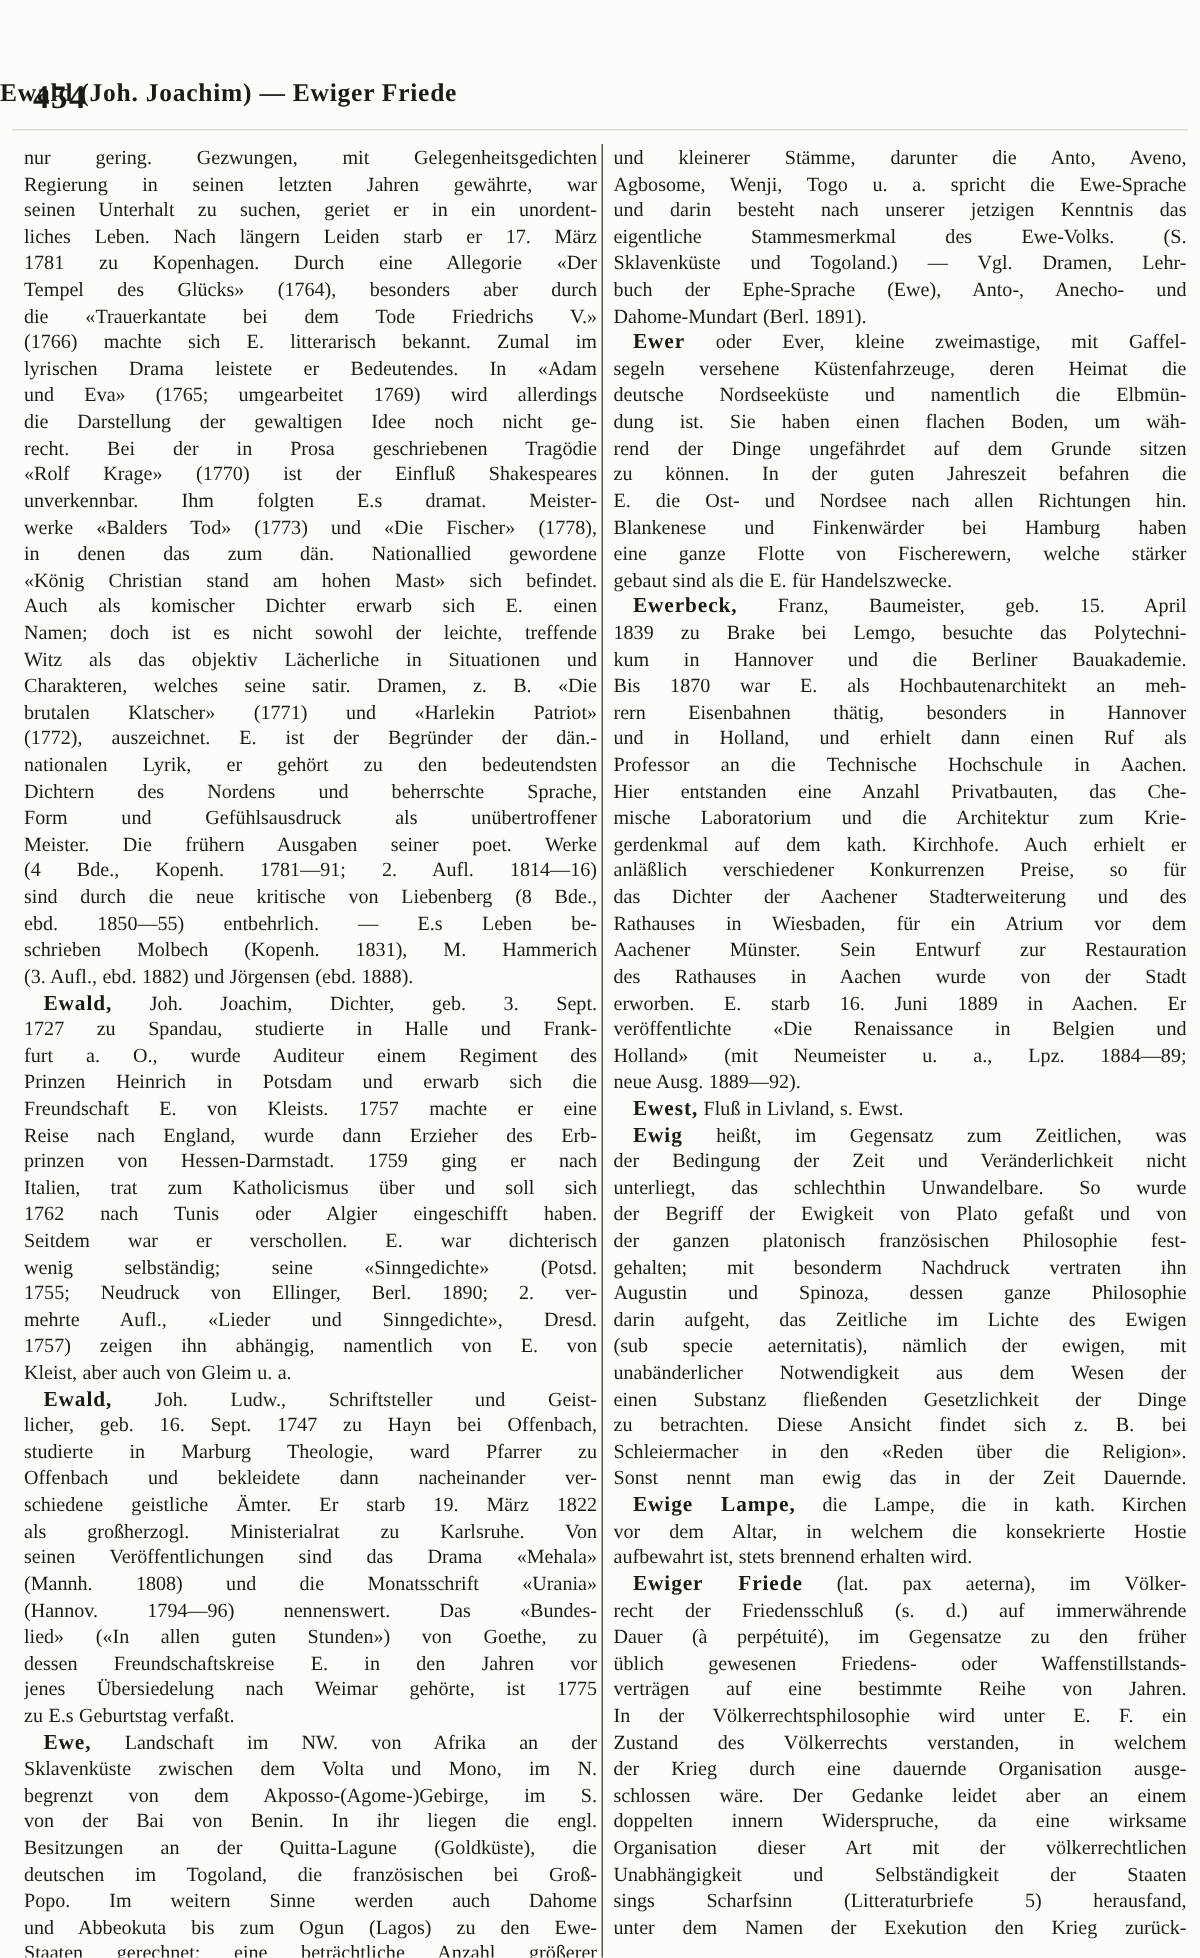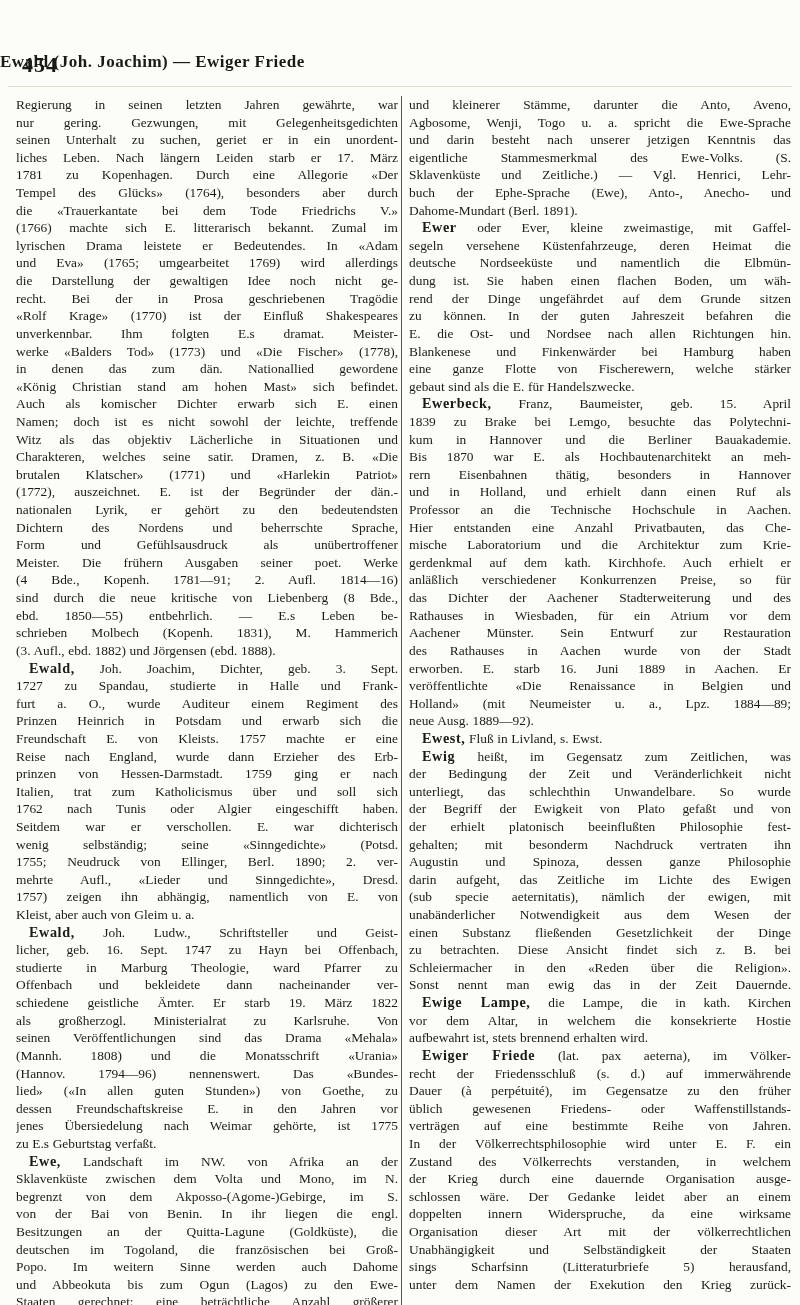--- a/index.html
+++ b/index.html
@@ -53,22 +53,22 @@
 </style>
 </head>
 <body>
 
 <div class="page">
   <div class="page-num">454</div>
   <div class="head-title">Ewald (Joh. Joachim) — Ewiger Friede</div>
   <div class="head-rule"></div>
   <div class="col-divider"></div>
   <div class="col col-left">
+      <div class="line">nur gering. Gezwungen, mit Gelegenheitsgedichten</div>
       <div class="line">Regierung in seinen letzten Jahren gewährte, war</div>
-      <div class="line">nur gering. Gezwungen, mit Gelegenheitsgedichten</div>
       <div class="line">seinen Unterhalt zu suchen, geriet er in ein unordent-</div>
       <div class="line">liches Leben. Nach längern Leiden starb er 17. März</div>
       <div class="line">1781 zu Kopenhagen. Durch eine Allegorie «Der</div>
       <div class="line">Tempel des Glücks» (1764), besonders aber durch</div>
       <div class="line">die «Trauerkantate bei dem Tode Friedrichs V.»</div>
       <div class="line">(1766) machte sich E. litterarisch bekannt. Zumal im</div>
       <div class="line">lyrischen Drama leistete er Bedeutendes. In «Adam</div>
       <div class="line">und Eva» (1765; umgearbeitet 1769) wird allerdings</div>
       <div class="line">die Darstellung der gewaltigen Idee noch nicht ge-</div>
       <div class="line">recht. Bei der in Prosa geschriebenen Tragödie</div>
@@ -128,21 +128,21 @@
       <div class="line">deutschen im Togoland, die französischen bei Groß-</div>
       <div class="line">Popo. Im weitern Sinne werden auch Dahome</div>
       <div class="line">und Abbeokuta bis zum Ogun (Lagos) zu den Ewe-</div>
       <div class="line">Staaten gerechnet; eine beträchtliche Anzahl größerer</div>
     </div>
   <div class="col col-right">
       <div class="line">und kleinerer Stämme, darunter die Anto, Aveno,</div>
       <div class="line">Agbosome, Wenji, Togo u. a. spricht die Ewe-Sprache</div>
       <div class="line">und darin besteht nach unserer jetzigen Kenntnis das</div>
       <div class="line">eigentliche Stammesmerkmal des Ewe-Volks. (S.</div>
-      <div class="line">Sklavenküste und Zeitliche.) — Vgl. Henrici, Lehr-</div>
+      <div class="line">Sklavenküste und Togoland.) — Vgl. Dramen, Lehr-</div>
       <div class="line">buch der Ephe-Sprache (Ewe), Anto-, Anecho- und</div>
       <div class="line nojust">Dahome-Mundart (Berl. 1891).</div>
       <div class="line indent"><span class="entry">Ewer</span> oder Ever, kleine zweimastige, mit Gaffel-</div>
       <div class="line">segeln versehene Küstenfahrzeuge, deren Heimat die</div>
       <div class="line">deutsche Nordseeküste und namentlich die Elbmün-</div>
       <div class="line">dung ist. Sie haben einen flachen Boden, um wäh-</div>
       <div class="line">rend der Dinge ungefährdet auf dem Grunde sitzen</div>
       <div class="line">zu können. In der guten Jahreszeit befahren die</div>
       <div class="line">E. die Ost- und Nordsee nach allen Richtungen hin.</div>
       <div class="line">Blankenese und Finkenwärder bei Hamburg haben</div>
@@ -165,21 +165,21 @@
       <div class="line">des Rathauses in Aachen wurde von der Stadt</div>
       <div class="line">erworben. E. starb 16. Juni 1889 in Aachen. Er</div>
       <div class="line">veröffentlichte «Die Renaissance in Belgien und</div>
       <div class="line">Holland» (mit Neumeister u. a., Lpz. 1884—89;</div>
       <div class="line nojust">neue Ausg. 1889—92).</div>
       <div class="line nojust indent"><span class="entry">Ewest,</span> Fluß in Livland, s. Ewst.</div>
       <div class="line indent"><span class="entry">Ewig</span> heißt, im Gegensatz zum Zeitlichen, was</div>
       <div class="line">der Bedingung der Zeit und Veränderlichkeit nicht</div>
       <div class="line">unterliegt, das schlechthin Unwandelbare. So wurde</div>
       <div class="line">der Begriff der Ewigkeit von Plato gefaßt und von</div>
-      <div class="line">der erhielt platonisch beeinflußten Philosophie fest-</div>
+      <div class="line">der ganzen platonisch französischen Philosophie fest-</div>
       <div class="line">gehalten; mit besonderm Nachdruck vertraten ihn</div>
       <div class="line">Augustin und Spinoza, dessen ganze Philosophie</div>
       <div class="line">darin aufgeht, das Zeitliche im Lichte des Ewigen</div>
       <div class="line">(sub specie aeternitatis), nämlich der ewigen, mit</div>
       <div class="line">unabänderlicher Notwendigkeit aus dem Wesen der</div>
       <div class="line">einen Substanz fließenden Gesetzlichkeit der Dinge</div>
       <div class="line">zu betrachten. Diese Ansicht findet sich z. B. bei</div>
       <div class="line">Schleiermacher in den «Reden über die Religion».</div>
       <div class="line">Sonst nennt man ewig das in der Zeit Dauernde.</div>
       <div class="line indent"><span class="entry">Ewige Lampe,</span> die Lampe, die in kath. Kirchen</div>

